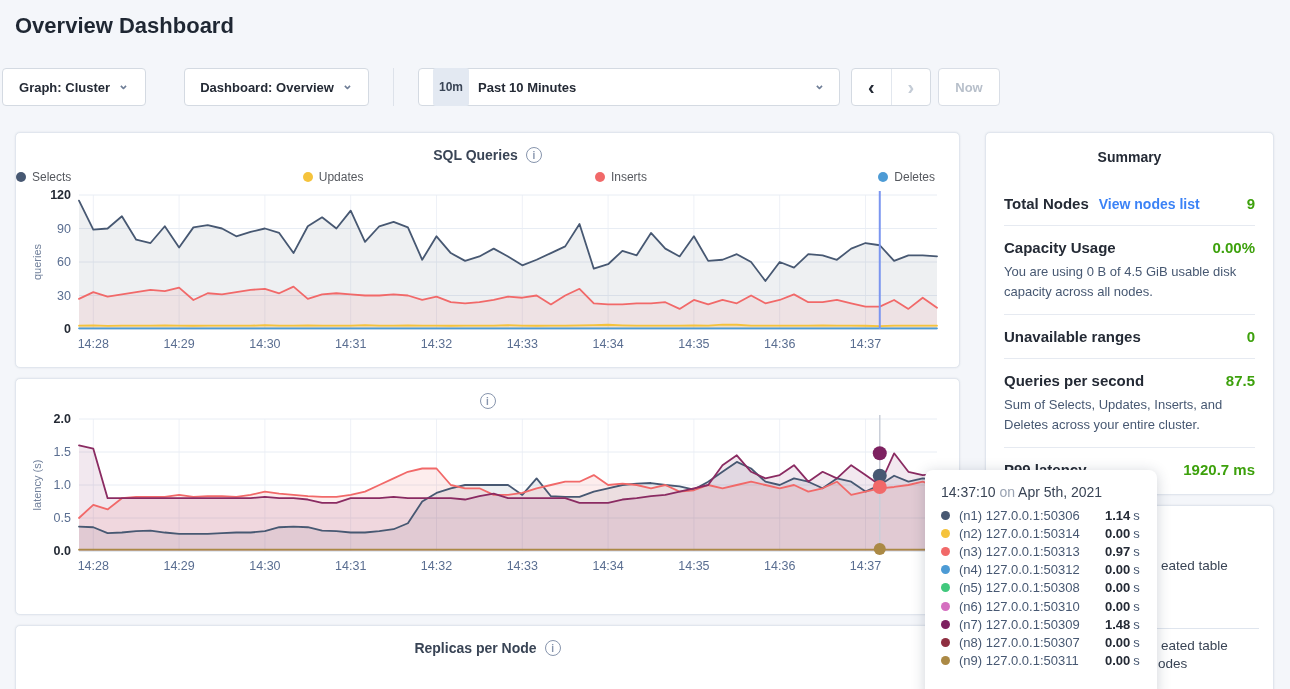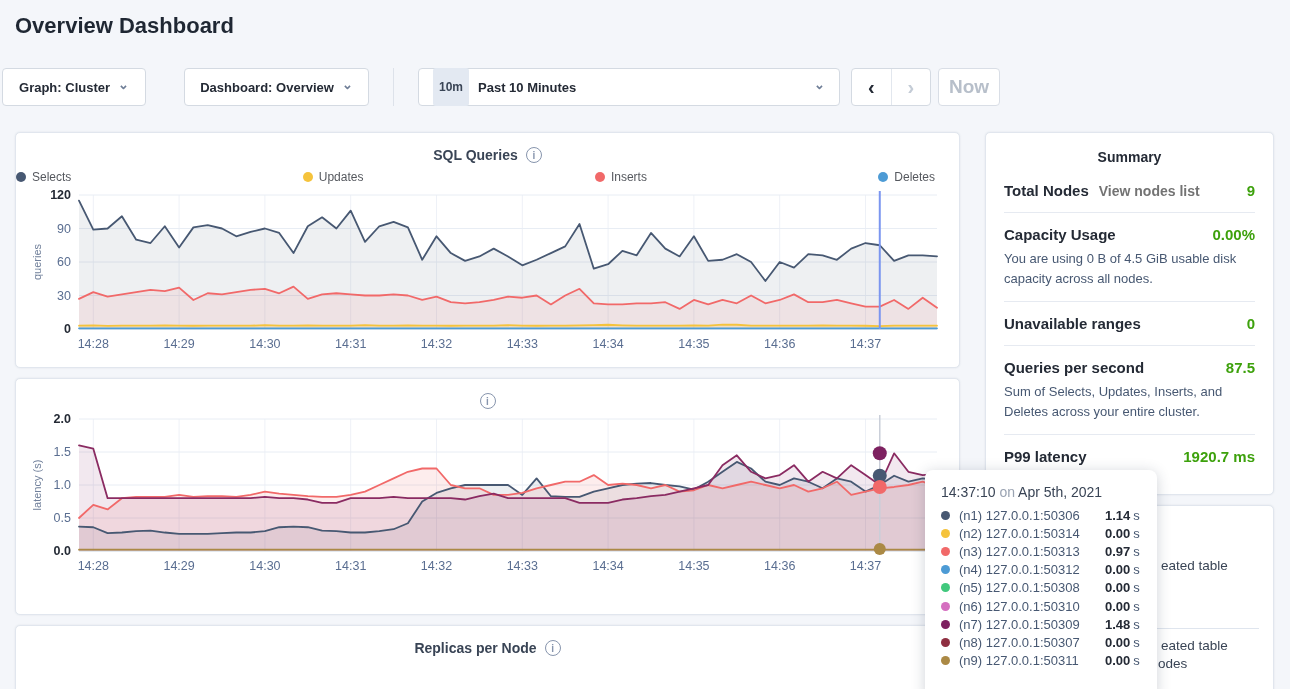--- a/index.html
+++ b/index.html
@@ -19,45 +19,45 @@
   .tb-divider { position:absolute; left:393px; top:0; width:1px; height:38px; background:#dde2ea; }
   .dd-time { left:418px; width:422px; justify-content:flex-start; padding:0 14px; }
   .time-badge { background:#e3e9f2; border-radius:3px; font-size:12px; font-weight:700; color:#394455; padding:12px 6px; }
   .dd-time .lbl { margin-left:1px; }
   .dd-time .chev { margin-left:auto; }
   .arrow-group { position:absolute; left:851px; top:0; width:80px; height:38px; background:#fff; border:1px solid #d4dae2; border-radius:4px; display:flex; }
   .arrow-btn { flex:1; display:flex; align-items:center; justify-content:center; font-size:20px; font-weight:700; cursor:pointer; }
   .arrow-prev { color:#242a35; border-right:1px solid #e2e7ee; }
   .arrow-next { color:#c4ccd6; cursor:default; }
   .now-btn { position:absolute; left:938px; top:0; width:62px; height:38px; background:#fff; border:1px solid #d9dee6; border-radius:4px;
-             display:flex; align-items:center; justify-content:center; font-size:19px; font-weight:700; color:#b7bfca; cursor:default; }
+             display:flex; align-items:center; justify-content:center; font-size:13px; font-weight:700; color:#b7bfca; cursor:default; }
 
   
   .card { position:absolute; background:#fff; border:1px solid #e1e6ee; border-radius:5px; box-shadow:0 0 2px rgba(67,90,111,.12); }
   .card-chart1 { left:15px; top:132px; width:945px; height:236px; }
   .card-chart2 { left:15px; top:378px; width:945px; height:237px; }
   .card-chart3 { left:15px; top:625px; width:945px; height:80px; }
   .chart-title { margin-top:14px; text-align:left; font-size:14px; font-weight:700; color:#394455;
                  display:flex; align-items:center; justify-content:center; gap:8px; }
   .info-icon { width:16px; height:16px; border:1.4px solid #8795ad; border-radius:50%; color:#8795ad;
                font-size:10px; font-weight:600; display:inline-flex; align-items:center; justify-content:center; cursor:pointer; }
   .legend { height:16px; margin:6px 24px 0 0; display:flex; justify-content:space-between; gap:26px; }
   .legend-item { display:flex; align-items:center; gap:6px; font-size:12px; color:#55585e; cursor:pointer; }
   .legend-dot { width:10px; height:10px; border-radius:50%; }
   svg.chart { display:block; margin:2px auto 0 auto; }
   .chart2-svg { margin-top:24px; }
 
   
   .card-summary { left:985px; top:132px; width:289px; height:363px; padding:16px 18px 0 18px; }
-  .summary-title { text-align:center; font-size:14px; font-weight:700; color:#242a35; margin-bottom:4px; }
+  .summary-title { text-align:center; font-size:14px; font-weight:700; color:#242a35; margin-bottom:17px; }
   .srow { padding:13px 0; border-bottom:1px solid #e6eaf1; }
   .srow:last-child { border-bottom:none; }
   .srow-line { display:flex; align-items:baseline; }
   .srow-label { font-size:15px; font-weight:700; color:#242a35; }
-  .srow-link { font-size:14px; font-weight:700; color:#737373; margin-left:10px; cursor:pointer; }
+  .srow-link { font-size:14px; font-weight:700; color:#3b82f6; margin-left:10px; cursor:pointer; }
   .srow-value { margin-left:auto; font-size:15px; font-weight:700; color:#3da10c; }
   .srow-desc { margin-top:6px; font-size:13px; color:#475872; line-height:1.5; }
 
   .card-events { left:985px; top:505px; width:289px; height:200px; }
   .events-title { position:absolute; left:16px; top:16px; font-size:14px; font-weight:700; color:#242a35; }
   .ev-frag { position:absolute; font-size:13.5px; color:#394455; }
   .ev-frag-1 { left:175px; top:52px; }
   .ev-divider { position:absolute; left:14px; right:14px; top:122px; height:1px; background:#dfe5ee; }
   .ev-frag-2 { left:175px; top:132px; }
   .ev-frag-3 { left:172px; top:150px; }

